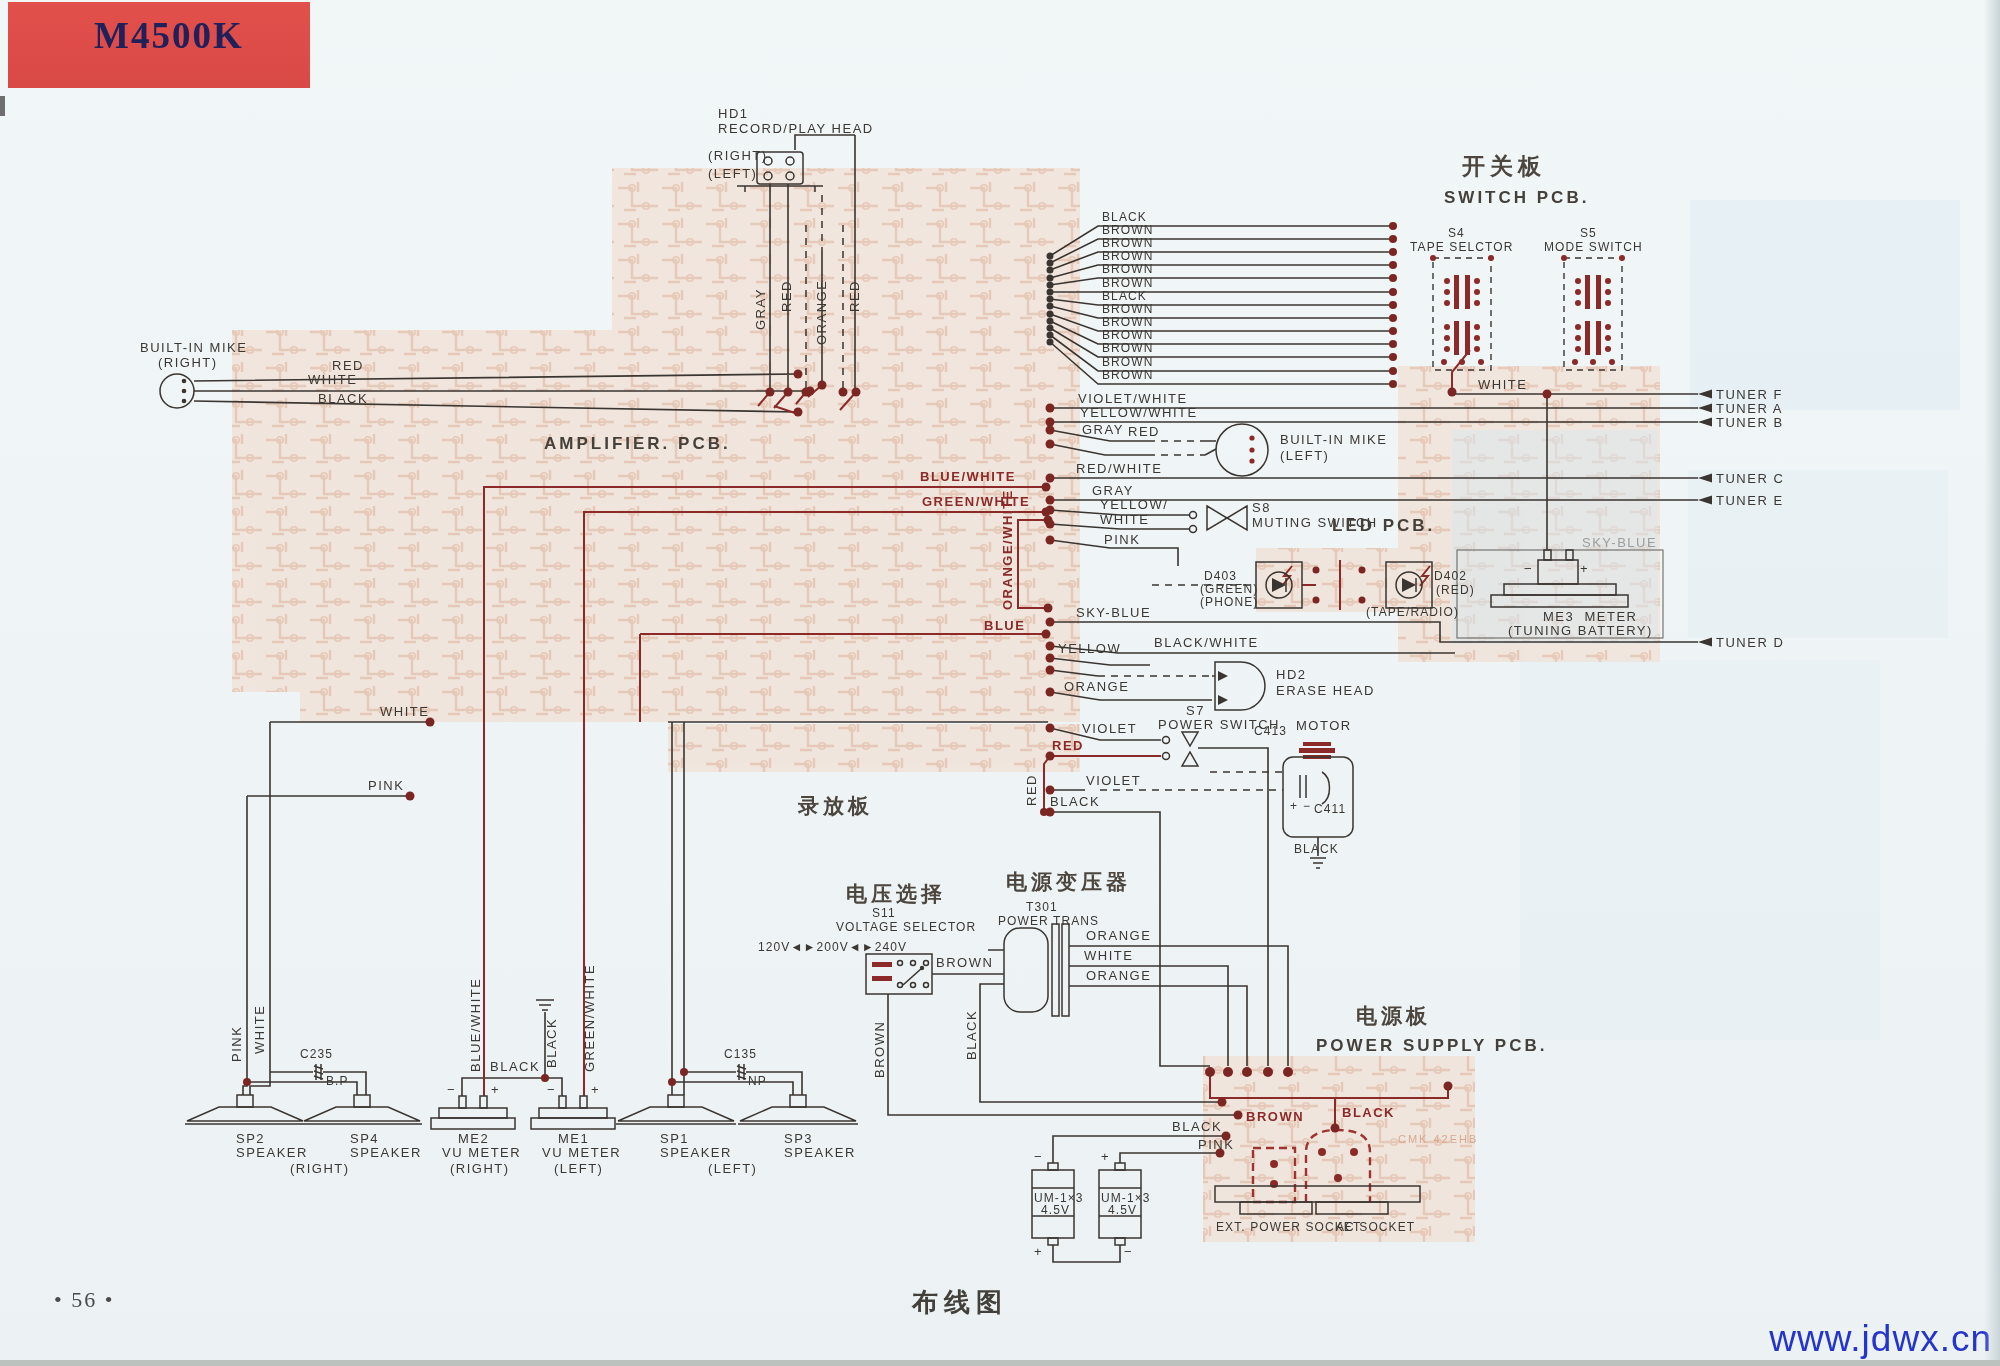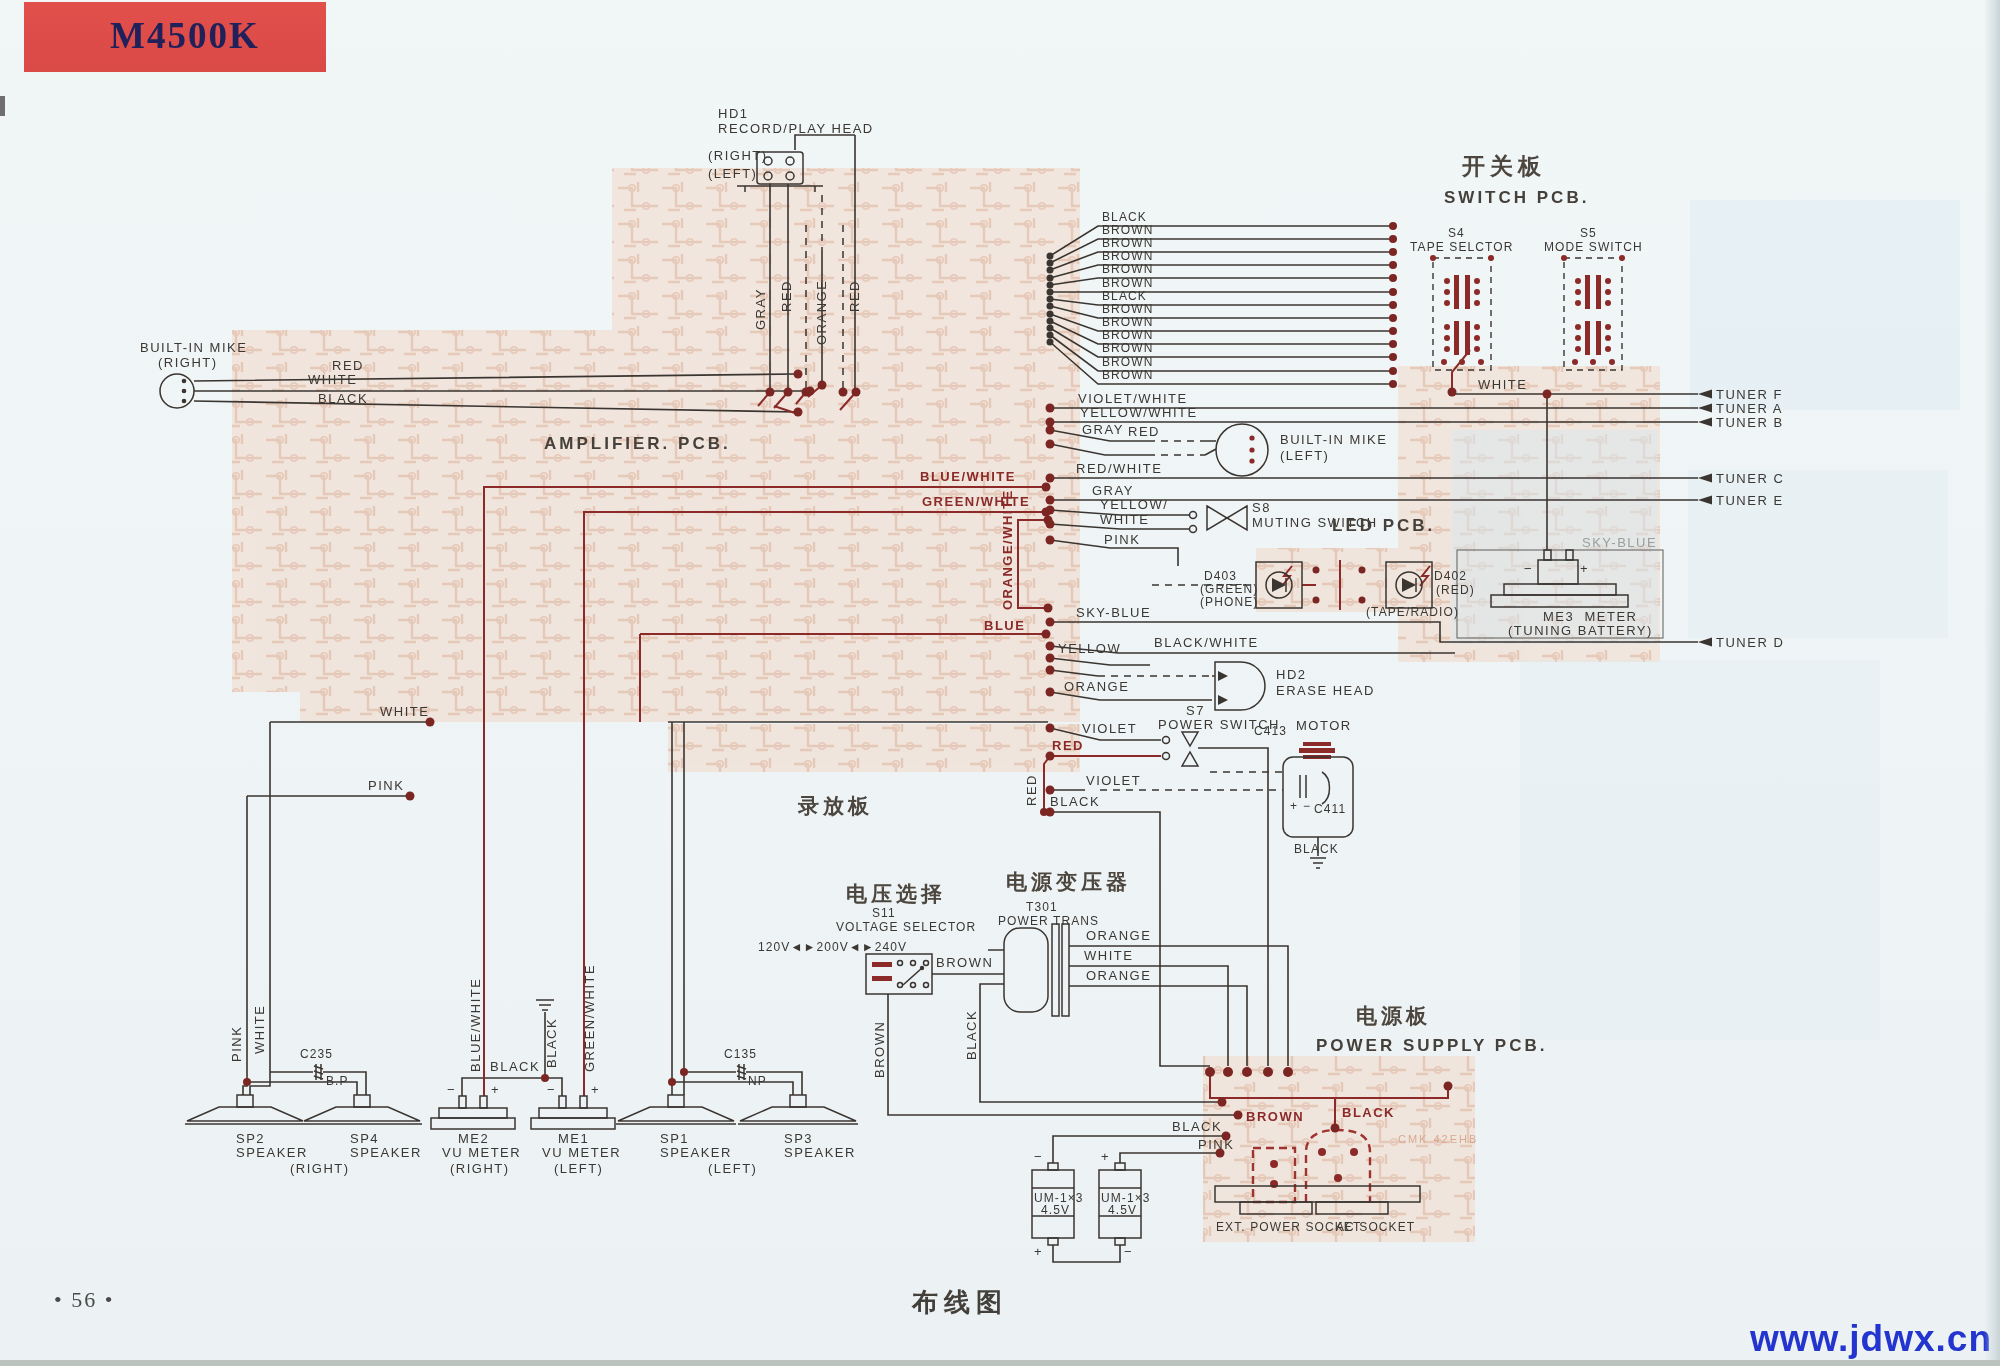--- a/index.html
+++ b/index.html
@@ -1,19 +1,19 @@
 <!DOCTYPE html>
 <html><head>
 <meta charset="utf-8">
 <style>
   html,body{margin:0;padding:0;background:#9aa0a2;}
   .page{position:relative;width:2000px;height:1366px;background:linear-gradient(#f1f6f7,#ecf2f4);overflow:hidden;font-family:"Liberation Sans",sans-serif;}
-  .banner{position:absolute;left:24px;top:2px;width:302px;height:70px;background:linear-gradient(#e2504c,#d94945);}
+  .banner{position:absolute;left:8px;top:2px;width:302px;height:86px;background:linear-gradient(#e2504c,#d94945);}
   .banner .model{font-family:"Liberation Serif",serif;font-weight:bold;font-size:37px;color:#20205a;letter-spacing:2px;padding:12px 0 0 86px;}
-  .watermark{position:absolute;right:8px;bottom:6px;font-size:37px;font-weight:bold;color:#2334cf;letter-spacing:1px;margin-left:39px;}
+  .watermark{position:absolute;right:8px;bottom:6px;font-size:37px;font-weight:normal;color:#2334cf;letter-spacing:1px;margin-left:39px;}
   .edge-right{position:absolute;right:0;top:0;width:16px;height:100%;background:linear-gradient(to left,#c9d4d7,rgba(255,255,255,0));}
   .edge-bottom{position:absolute;bottom:0;left:0;width:100%;height:6px;background:#bcc2be;}
   .edge-mark{position:absolute;left:0;top:96px;width:5px;height:20px;background:#6f6f6f;}
   svg{position:absolute;left:0;top:0;}
   svg text{font-family:"Liberation Sans",sans-serif;font-size:13px;letter-spacing:1.5px;fill:#3b3833;white-space:pre;}
   text.s{font-size:12px;letter-spacing:1.1px;}
   text.big{font-size:17px;font-weight:700;letter-spacing:3px;fill:#45403a;}
   text.cjk{font-size:23px;letter-spacing:5px;fill:#4c463f;font-weight:600;}
   text.cjk20{font-size:21px;letter-spacing:4px;fill:#4c463f;font-weight:600;}
   text.cjk26{font-size:26px;letter-spacing:6px;fill:#43403b;font-weight:600;}

